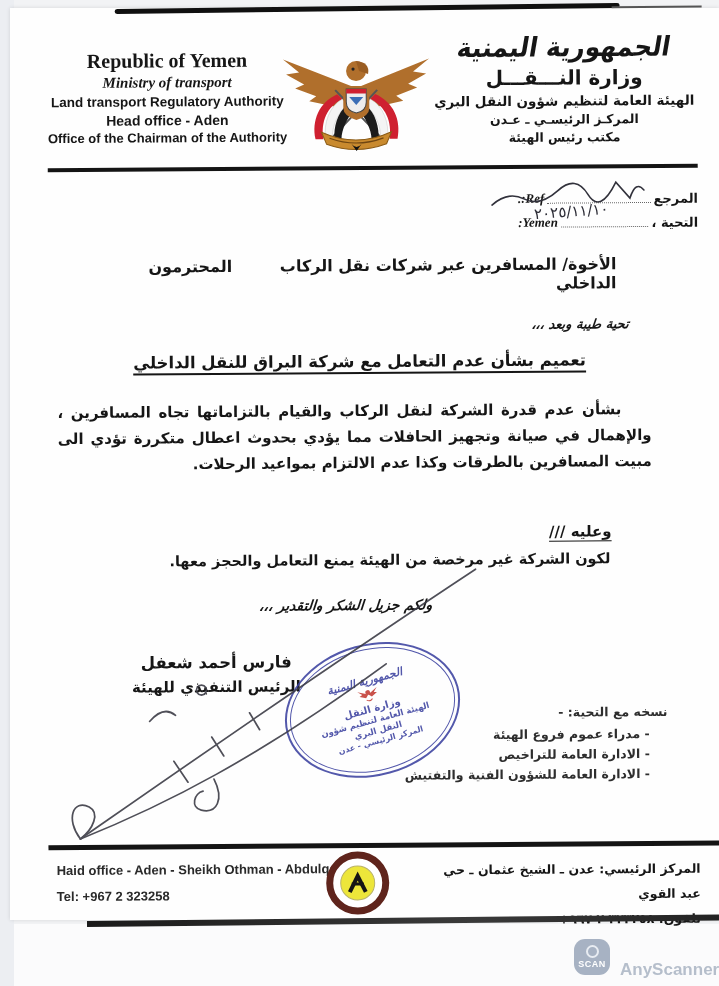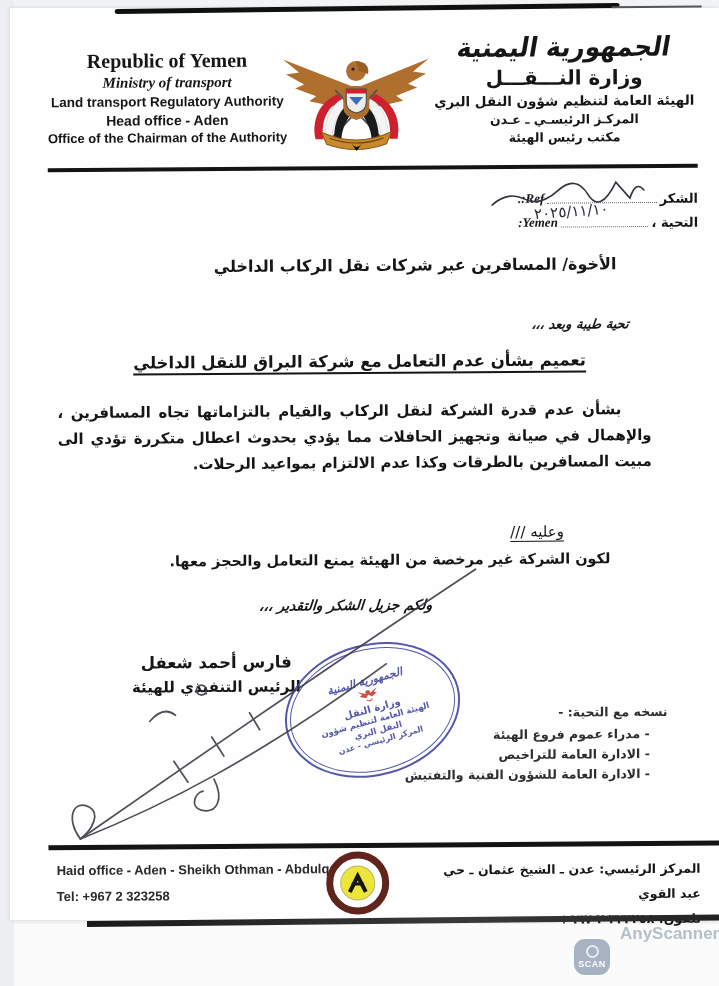--- a/index.html
+++ b/index.html
@@ -41,21 +41,21 @@
   .ref-leader{flex:1;border-bottom:1px dotted #666;margin:0 3px 3px 3px;min-width:20px}
   .ref-en{font-family:"Liberation Serif", serif;font-weight:bold;font-style:italic;white-space:nowrap}
   .hand-date{position:absolute;left:16px;top:-4px;font-size:15px;color:#2c2c36;transform:rotate(-4deg);direction:ltr;white-space:nowrap}
   .scribble{position:absolute;left:488px;top:182px;z-index:2}
 
   
   .addressee{position:absolute;left:150px;top:256px;width:468px;display:flex;justify-content:space-between;direction:rtl;font-weight:bold;font-size:16px}
   .greeting{position:absolute;left:470px;top:318px;width:160px;text-align:right;direction:rtl;font-size:13px;font-style:italic;font-weight:600;transform:skewX(-6deg)}
   .subject{position:absolute;left:108px;top:352px;width:505px;text-align:center;direction:rtl;font-weight:bold;font-size:16.5px;text-decoration:underline;text-underline-offset:5px;text-decoration-thickness:2px}
   .bodytext{position:absolute;left:58px;top:398px;width:594px;direction:rtl;text-align:justify;font-size:15px;font-weight:bold;line-height:26px;text-indent:30px}
-  .therefore{position:absolute;left:510px;top:524px;width:140px;text-align:left;direction:rtl;font-weight:normal;font-size:15px;text-decoration:underline;text-underline-offset:4px}
+  .therefore{position:absolute;left:510px;top:524px;width:140px;text-align:center;direction:rtl;font-weight:bold;font-size:15px;text-decoration:underline;text-underline-offset:4px}
   .decision{position:absolute;left:100px;top:552px;width:510px;text-align:right;direction:rtl;font-size:14.5px;font-weight:600}
   .closing{position:absolute;left:200px;top:597px;width:290px;text-align:center;direction:rtl;font-size:14px;font-weight:bold;font-style:italic;transform:skewX(-5deg)}
 
   .sig-block{position:absolute;left:90px;top:652px;width:250px;text-align:center;direction:rtl}
   .sig-name{font-weight:bold;font-size:16.5px;margin-bottom:6px}
   .sig-title{font-weight:bold;font-size:15px}
 
   
   .stamp{position:absolute;left:282px;top:644px;width:178px;height:132px;transform:rotate(-15deg);opacity:.88;z-index:3}
   .stamp-o{position:absolute;inset:0;border:2.5px solid #3c42a0;border-radius:50%}
@@ -75,21 +75,21 @@
   
   .hr2{position:absolute;left:46px;top:843px;width:673px;height:5px;background:#141414}
   .f-en{position:absolute;left:54px;top:856px;width:300px;font-family:"Liberation Sans", sans-serif;font-weight:600;font-size:13px;color:#2a2a2a;line-height:26px}
   .f-logo{position:absolute;left:322px;top:850px}
   .f-ar{position:absolute;left:418px;top:858px;width:280px;direction:rtl;font-weight:bold;font-size:12.5px;line-height:25px}
 
   
   .wm-badge{position:absolute;left:574px;top:939px;width:36px;height:36px;border-radius:11px;background:#a7b2c3;display:flex;flex-direction:column;align-items:center;justify-content:center;z-index:6}
   .wm-cam{width:9px;height:9px;border:2px solid #e8ecf2;border-radius:50%;margin-bottom:1px}
   .wm-scan{color:#fff;font-weight:bold;font-size:9px;letter-spacing:.5px;font-family:"Liberation Sans", sans-serif}
-  .wm-text{position:absolute;left:620px;top:924px;font-size:17px;color:#b5becb;font-weight:600;font-family:"Liberation Sans", sans-serif;z-index:6}
+  .wm-text{position:absolute;left:620px;top:960px;font-size:17px;color:#b5becb;font-weight:600;font-family:"Liberation Sans", sans-serif;z-index:6}
 </style>
 </head>
 <body>
 
 <div class="left-strip"></div>
 <div class="sheet"></div>
 <div class="below-sheet"></div>
 
 <div class="content">
 
@@ -133,37 +133,38 @@
     <div class="ar-ministry">وزارة النـــقـــل</div>
     <div class="ar-auth">الهيئة العامة لتنظيم شؤون النقل البري</div>
     <div class="ar-ho">المركـز الرئيسـي ـ عـدن</div>
     <div class="ar-office">مكتب رئيس الهيئة</div>
   </div>
 
   <div class="hr1"></div>
 
   <div class="ref-block">
     <div class="ref-row">
-      <span class="ref-ar">الشكر</span>
+      <span class="ref-ar">المرجع</span>
       <span class="ref-leader"></span>
       <span class="ref-en">Ref:.</span>
     </div>
     <div class="ref-row">
       <span class="ref-ar">التحية ،</span>
       <span class="ref-leader"></span>
       <span class="ref-en">Yemen:</span>
       <span class="hand-date">٢٠٢٥/١١/١٠</span>
     </div>
   </div>
   <svg class="scribble" width="170" height="32" viewBox="0 0 170 32">
     <path d="M6 24 q16 -14 32 -6 t34 -8 t30 4 t28 -12 l14 16 q6 -18 14 -8" stroke="#32323c" stroke-width="1.6" fill="none" stroke-linecap="round"></path>
   </svg>
 
   <div class="addressee">
     <span>الأخوة/ المسافرين عبر شركات نقل الركاب الداخلي</span>
+    <span>المحترمون</span>
   </div>
 
   <div class="greeting">تحية طيبة وبعد ،،،</div>
 
   <div class="subject">تعميم بشأن عدم التعامل مع شركة البراق للنقل الداخلي</div>
 
   <div class="bodytext">بشأن عدم قدرة الشركة لنقل الركاب والقيام بالتزاماتها تجاه المسافرين ، والإهمال في صيانة وتجهيز الحافلات مما يؤدي بحدوث اعطال متكررة تؤدي الى مبيت المسافرين بالطرقات وكذا عدم الالتزام بمواعيد الرحلات.</div>
 
   <div class="therefore">وعليه ///</div>
   <div class="decision">لكون الشركة غير مرخصة من الهيئة يمنع التعامل والحجز معها.</div>

